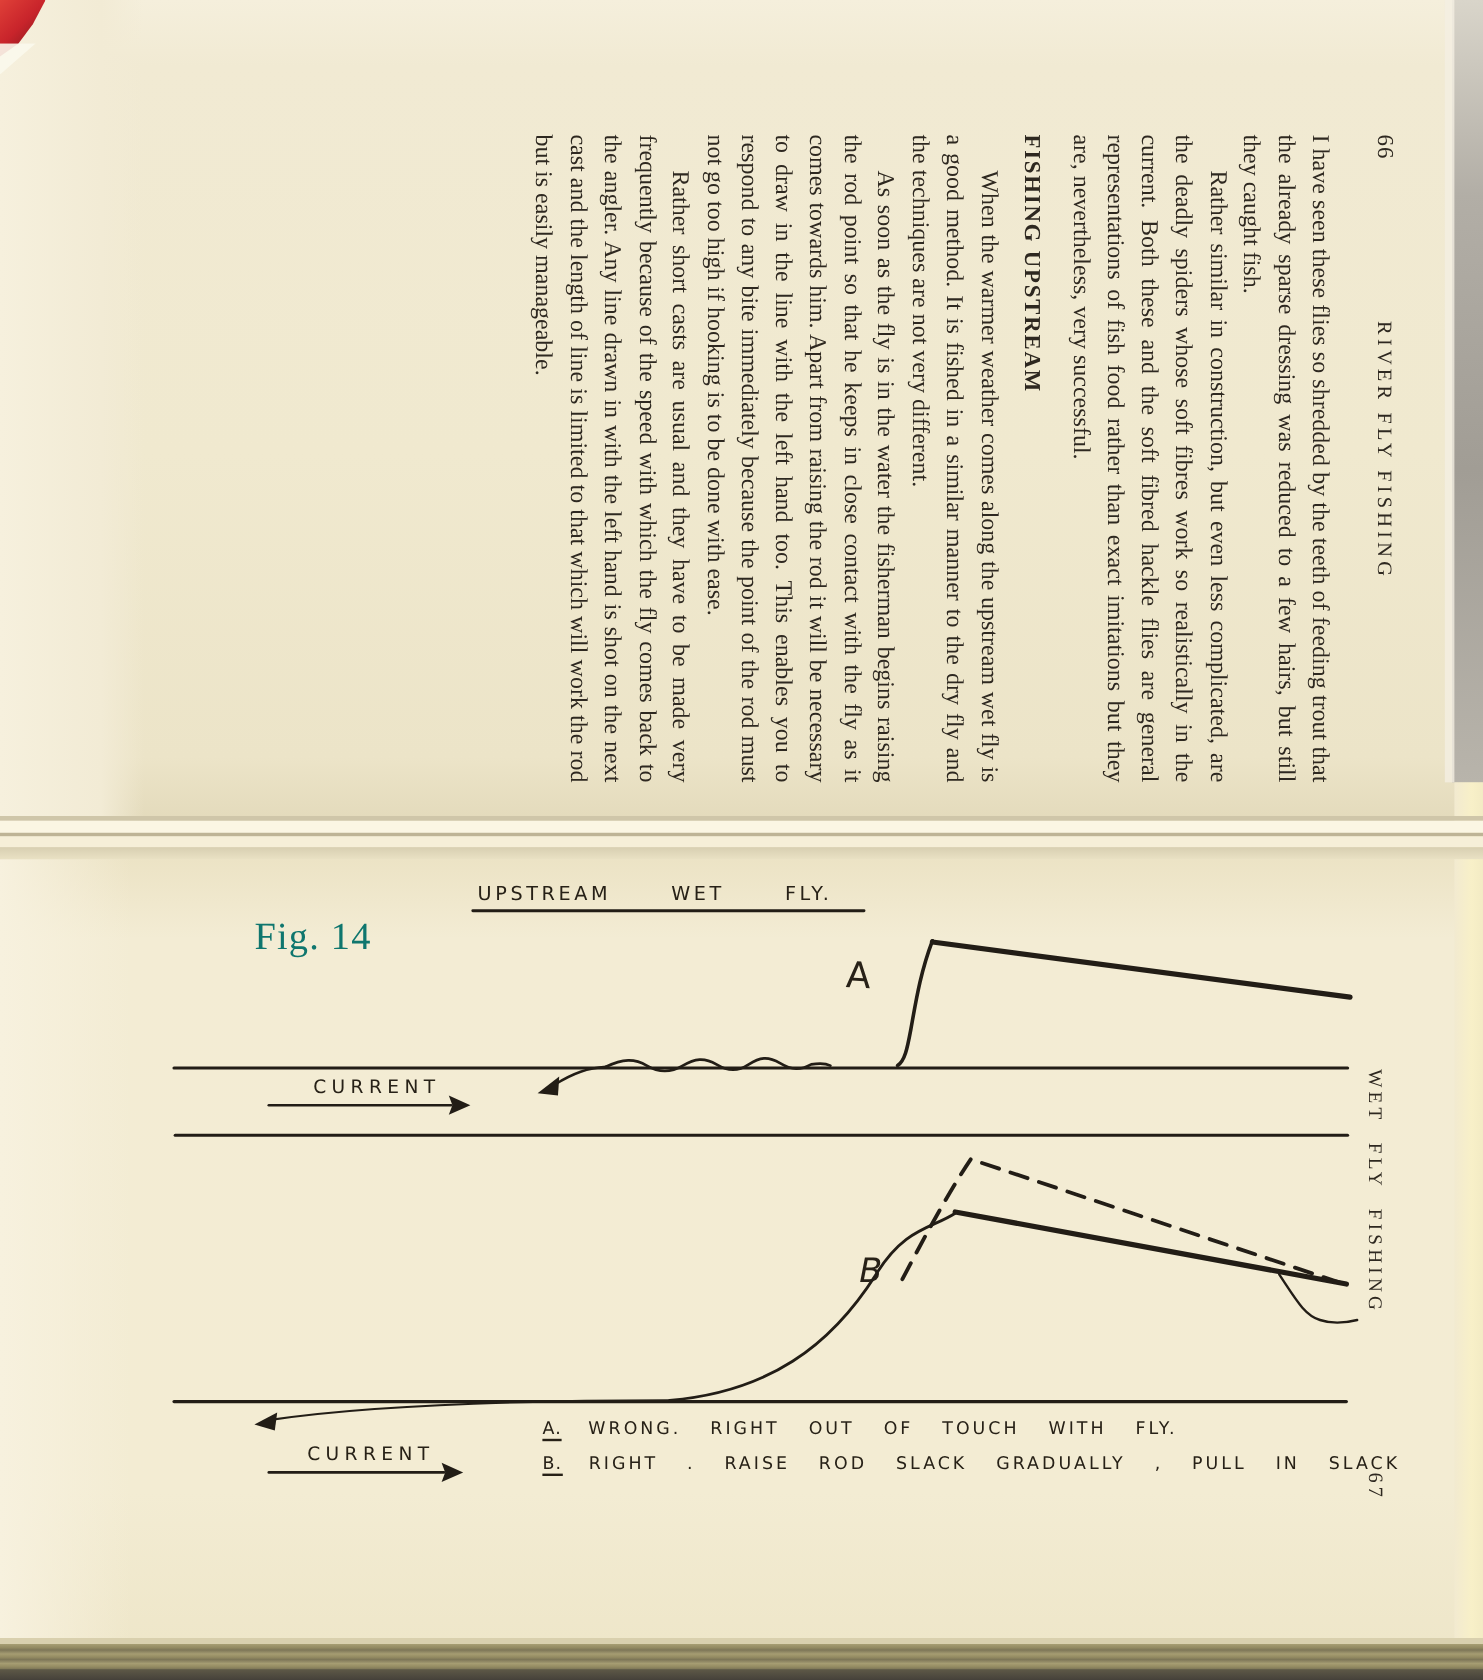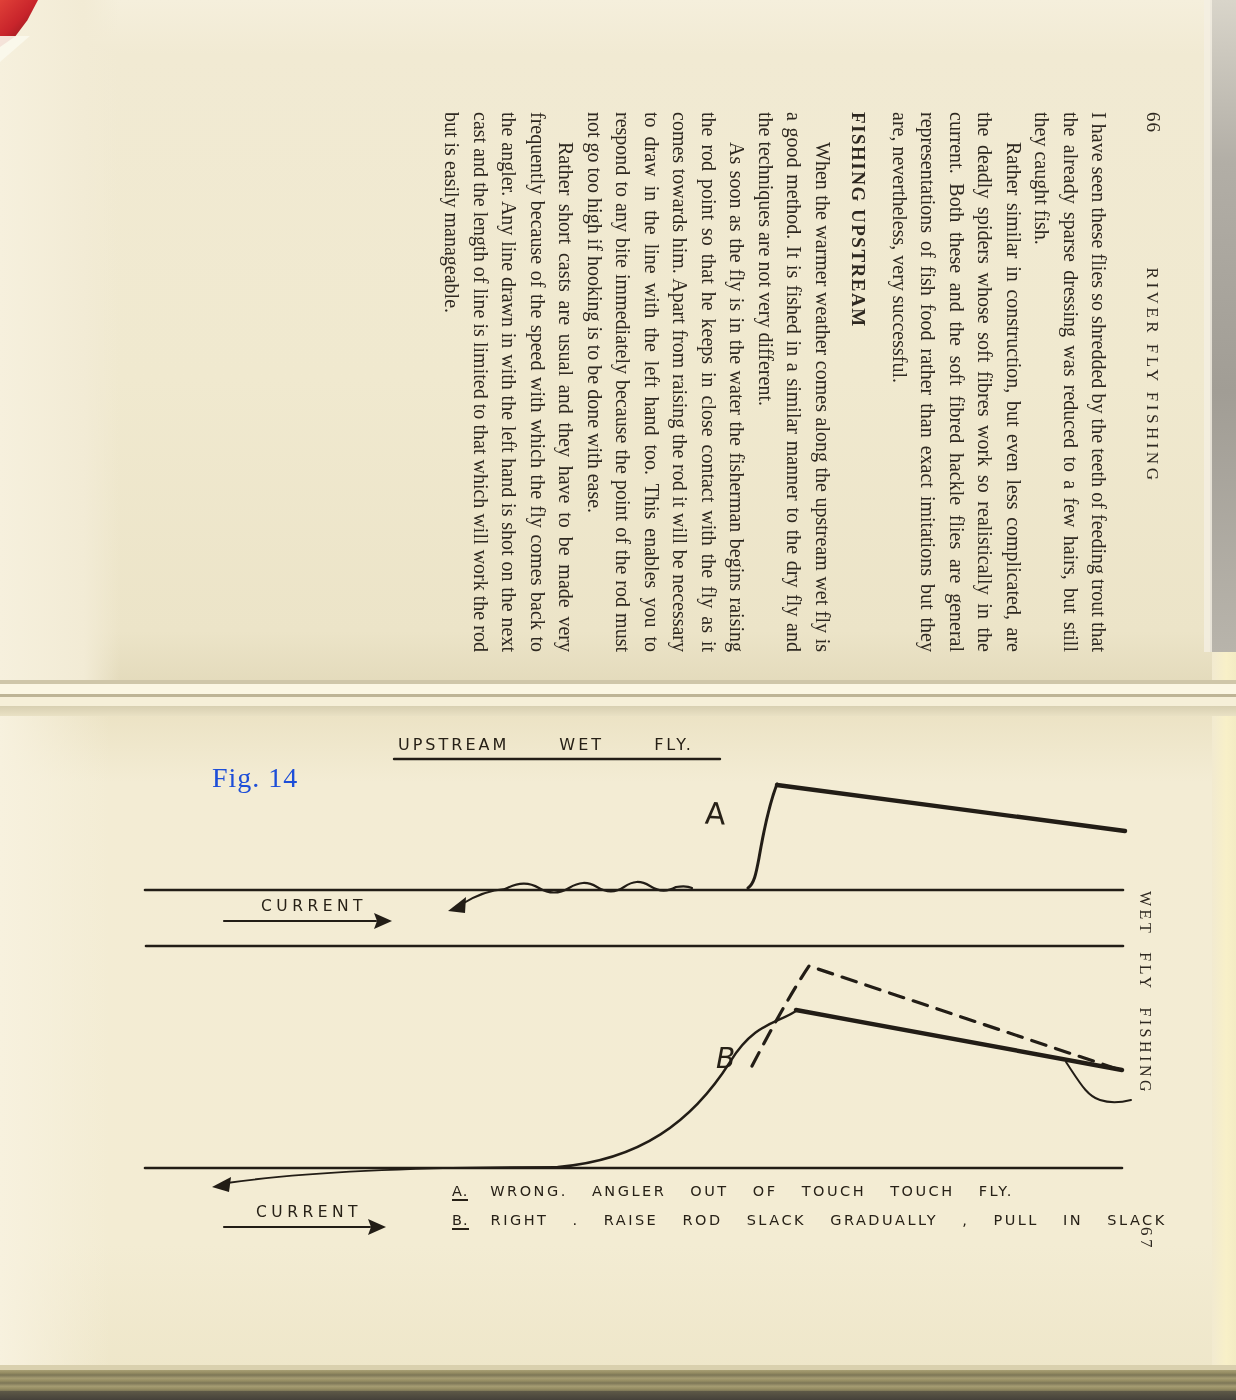--- a/index.html
+++ b/index.html
@@ -54,21 +54,21 @@
     color:#2e2820;font-size:20px;line-height:28.5px;
   }
   .p66 .hdr{display:flex;align-items:baseline;margin-bottom:24px;}
   .p66 .hdr .num{font-size:19px;letter-spacing:1px;}
   .p66 .hdr .run{flex:1;text-align:center;font-size:17px;letter-spacing:3.5px;padding-right:34px;}
   .p66 p{margin:0;text-align:justify;}
   .p66 p.ind{text-indent:30px;}
   .p66 h2{font-size:19px;margin:13px 0 7px 0;letter-spacing:1.5px;font-weight:bold;}
 
   
-  .fig-label{position:absolute;left:212px;top:762px;font-size:28px;color:#1d4ed8;letter-spacing:1px;}
+  .fig-label{position:absolute;left:212px;top:762px;font-size:32px;color:#0f766e;letter-spacing:1px;}
   .hand{font-family:"DejaVu Sans", sans-serif;color:#272117;}
   .fig-title{position:absolute;left:398px;top:735px;font-size:16px;letter-spacing:3px;word-spacing:42px;}
   .marker-a{position:absolute;left:705px;top:796px;font-size:30px;transform:rotate(3deg);}
   .marker-b{position:absolute;left:716px;top:1042px;font-size:28px;font-style:italic;}
   .current-top{position:absolute;left:261px;top:897px;font-size:15.5px;letter-spacing:4.5px;}
   .current-bottom{position:absolute;left:256px;top:1203px;font-size:15.5px;letter-spacing:4.5px;}
   .cap{position:absolute;display:flex;font-size:14.5px;letter-spacing:2.5px;word-spacing:17px;}
   .cap-a{left:452px;top:1183px;}
   .cap-b{left:452px;top:1212px;}
   .cap .lt{border-bottom:2px solid #272117;margin-right:22px;letter-spacing:1px;}
@@ -116,21 +116,21 @@
 </div>
 
 <div class="fig-label">Fig. 14</div>
 <div class="fig-title hand">UPSTREAM WET FLY.</div>
 <div class="marker-a hand">A</div>
 <div class="marker-b hand">B</div>
 <div class="current-top hand">CURRENT</div>
 <div class="current-bottom hand">CURRENT</div>
 <div class="cap cap-a hand">
   <span class="lt">A.</span>
-  <span>WRONG. ANGLER OUT OF TOUCH TOUCH FLY.</span>
+  <span>WRONG. RIGHT OUT OF TOUCH WITH FLY.</span>
 </div>
 <div class="cap cap-b hand">
   <span class="lt">B.</span>
   <span>RIGHT . RAISE ROD SLACK GRADUALLY , PULL IN SLACK</span>
 </div>
 <div class="vhdr vhdr-title">WET FLY FISHING</div>
 <div class="vhdr vhdr-num">67</div>
 
 <svg class="diagram" width="1236" height="1400" viewBox="0 0 1236 1400">
   <g stroke="#221d16" fill="none" stroke-linecap="round">

